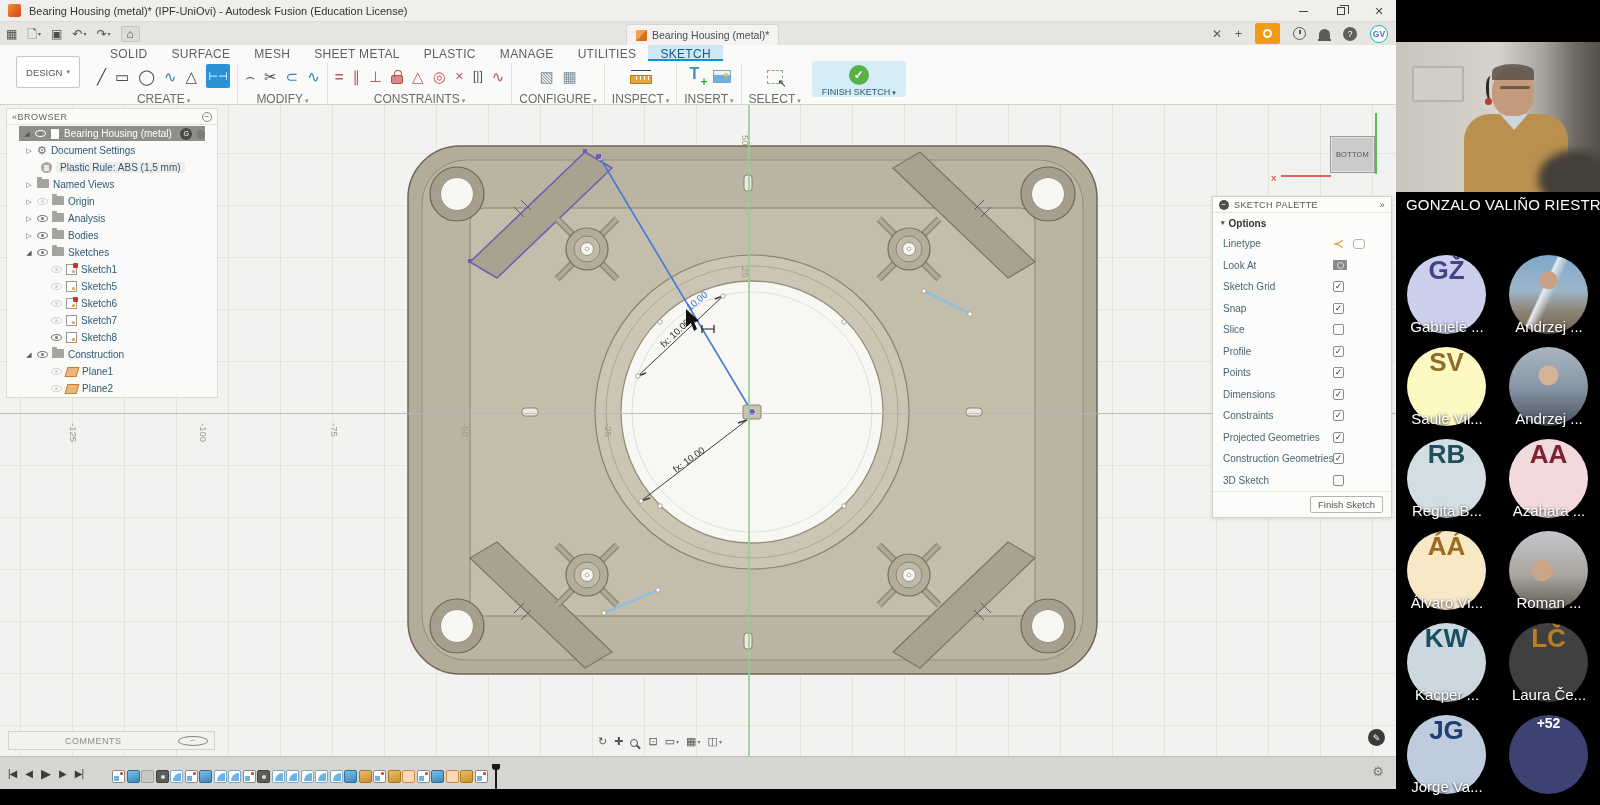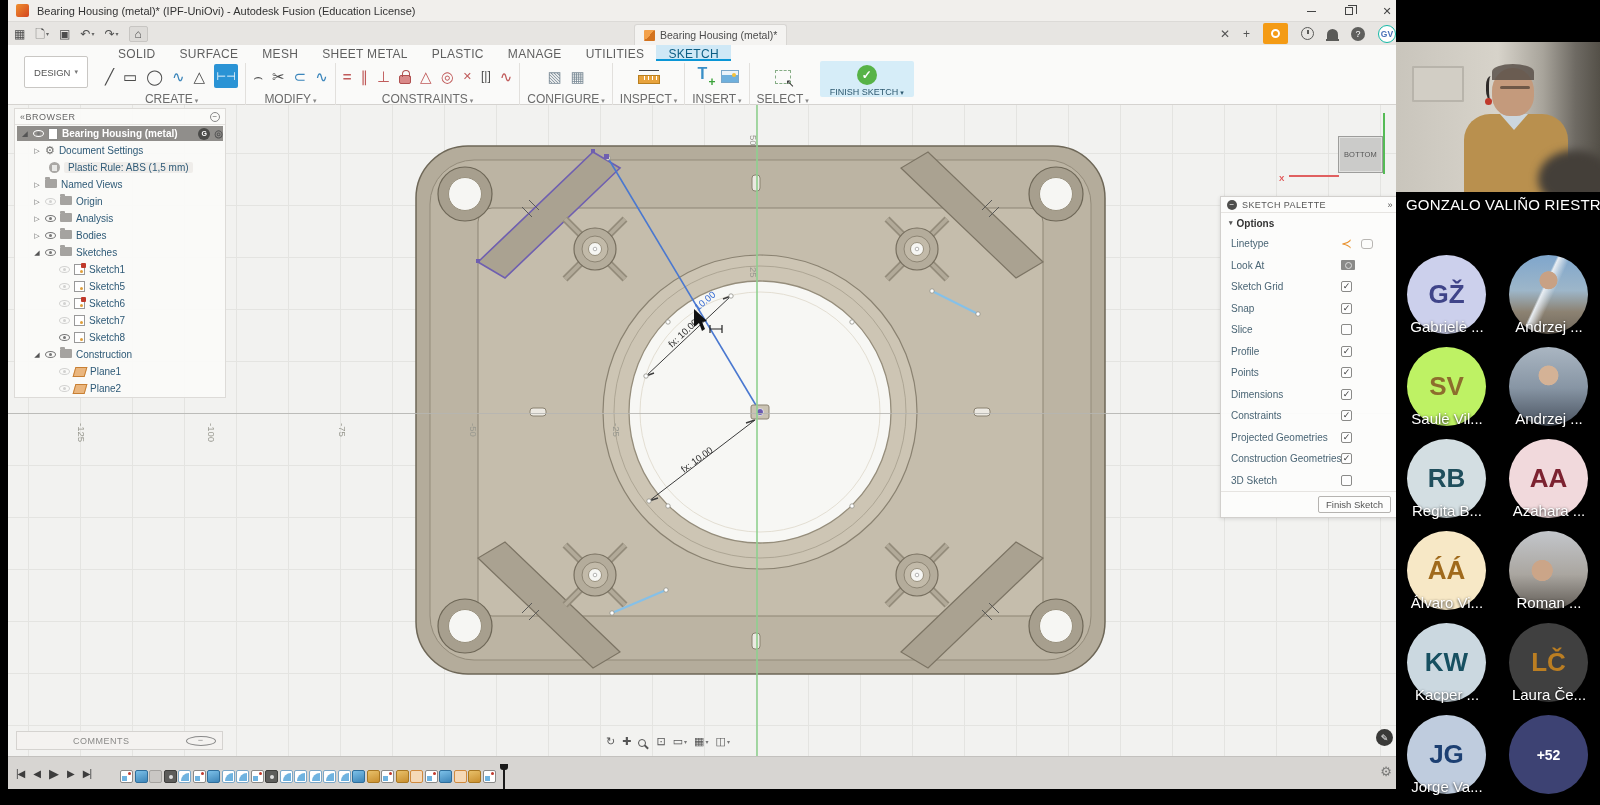--- a/index.html
+++ b/index.html
@@ -1,20 +1,20 @@
 <!DOCTYPE html>
 <html><head>
 <meta charset="utf-8">
 <style>
   *{margin:0;padding:0;box-sizing:border-box}
   html,body{width:1600px;height:805px;overflow:hidden;font-family:"Liberation Sans",sans-serif}
   .screen{position:relative;width:1600px;height:805px;background:#000}
 
   
-  .fusion{position:absolute;left:8px;top:0;width:1537px;height:789px;background:#f2f2f0;overflow:hidden}
+  .fusion{position:absolute;left:0;top:0;width:1537px;height:789px;background:#f2f2f0;overflow:hidden}
 
   .titlebar{position:absolute;left:0;top:0;width:1396px;height:22px;background:#f1efec;border-bottom:1px solid #dcdad7;display:flex;align-items:center}
   .app-ic{width:13px;height:13px;margin-left:8px;border-radius:2px;background:linear-gradient(135deg,#ef8f2d,#d3441f)}
   .tb-title{font-size:11px;color:#333;margin-left:8px;white-space:nowrap}
   .win-btns{position:absolute;right:10px;top:0;height:22px;display:flex;align-items:center;gap:24px}
   .wb{width:14px;height:14px;display:flex;align-items:center;justify-content:center;color:#444;font-size:11px;cursor:default}
   .wb-min i{display:block;width:9px;height:1px;background:#444}
   .wb-rst i{display:block;width:8px;height:8px;border:1px solid #444;position:relative}
   .wb-rst i::after{content:"";position:absolute;left:2px;top:-3px;width:8px;height:8px;border:1px solid #444;border-left:none;border-bottom:none}
 
@@ -84,21 +84,21 @@
   .vc-x-line{position:absolute;left:-50px;bottom:-5px;width:50px;height:2px;background:#e06060}
   .vc-x-label{position:absolute;left:-60px;bottom:-11px;color:#e05555;font-size:8px;font-weight:bold}
   .vc-y-line{position:absolute;right:-3px;top:-24px;width:2px;height:61px;background:#55bb55}
 
   
   .browser{position:absolute;left:6px;top:108px;width:212px;background:rgba(251,251,249,.93);border:1px solid #dddbd8}
   .panel-head{height:16px;display:flex;align-items:center;font-size:9px;color:#666;letter-spacing:.5px;padding:0 5px;border-bottom:1px solid #e4e2df}
   .panel-head .grow{flex:1}
   .circ-minus{width:10px;height:10px;border-radius:50%;border:1px solid #888;color:#666;font-size:8px;display:flex;align-items:center;justify-content:center;line-height:1}
   .brow{display:flex;align-items:center;height:17px;font-size:10px;color:#2e5a77;gap:4px;white-space:nowrap}
-  .brow.root{background:#908e8b;color:#fff;font-weight:bold;height:15px;margin:1px 2px}
+  .brow.root{background:#908e8b;color:#fff;font-weight:normal;height:15px;margin:1px 12px}
   .arr{font-size:7px;color:#555;width:8px;text-align:center}
   .eye{display:inline-block;width:11px;height:7px;border:1px solid #777;border-radius:50%;position:relative;flex:none}
   .eye::after{content:"";position:absolute;width:3px;height:3px;background:#777;border-radius:50%;left:3px;top:1px}
   .eye.off{opacity:.3}
   .folder{display:inline-block;width:12px;height:9px;background:#a5a3a0;border-radius:1px;position:relative;flex:none;margin-top:-2px}
   .folder::before{content:"";position:absolute;top:-2px;left:0;width:5px;height:2px;background:#a5a3a0;border-radius:1px 1px 0 0}
   .gear-s{font-size:11px;color:#6f6f6d;line-height:1}
   .doc-ic{width:10px;height:12px;background:#fff;border:1px solid #8a8a88;flex:none}
   .sk-ic{width:11px;height:11px;border:1px solid #999;background:#fff;position:relative;flex:none}
   .sk-ic::after{content:"";position:absolute;right:1px;bottom:1px;width:3px;height:3px;background:#e09f3a;border-radius:50%}
@@ -167,21 +167,21 @@
   .p-collar{position:absolute;left:104px;top:72px;width:28px;height:16px;background:#ccd6dd;clip-path:polygon(0 0,100% 0,50% 100%)}
   .p-head{position:absolute;left:96px;top:26px;width:42px;height:48px;background:#c49a7c;border-radius:48% 48% 42% 42%}
   .p-hair{position:absolute;left:96px;top:22px;width:42px;height:16px;background:#5a514a;border-radius:50% 50% 0 0;opacity:.85}
   .p-glasses{position:absolute;left:104px;top:44px;width:30px;height:3px;background:rgba(40,35,30,.55);border-radius:2px}
   .p-headset{position:absolute;left:90px;top:34px;width:12px;height:24px;border-left:3px solid #2e2a28;border-radius:40%}
   .p-mic{position:absolute;left:89px;top:56px;width:7px;height:7px;background:#c0392b;border-radius:50%}
   .fg-blob{position:absolute;right:-12px;bottom:-16px;width:74px;height:58px;background:#443f39;border-radius:50%;filter:blur(4px)}
   .speaker-name{position:absolute;left:10px;top:196px;width:190px;color:#fff;font-size:15px;letter-spacing:.2px;white-space:nowrap}
   .p-grid{position:absolute;left:0;top:254px;width:204px;display:grid;grid-template-columns:102px 102px;justify-items:center}
   .p-tile{position:relative;width:92px;height:92px}
-  .p-avatar{position:absolute;left:6px;top:1px;width:79px;height:79px;border-radius:50%;display:flex;align-items:center;justify-content:center;font-size:26px;font-weight:bold;overflow:hidden}
+  .p-avatar{position:absolute;left:6px;top:1px;width:79px;height:79px;border-radius:50%;display:flex;justify-content:center;font-size:26px;font-weight:bold;overflow:hidden}
   .p-name{position:absolute;left:-9px;right:-9px;top:64px;text-align:center;font-size:15px;color:#fff;white-space:nowrap;text-shadow:0 1px 3px #000}
   .photo-andrzej1{background:radial-gradient(circle at 50% 32%,#c8a184 0 13%,transparent 14%),linear-gradient(115deg,transparent 42%,#e8edf2 44%,transparent 54%),linear-gradient(180deg,#7fa6cc 0%,#9db6c9 45%,#8c8272 72%,#6f665a 100%)}
   .photo-andrzej2{background:radial-gradient(circle at 50% 36%,#d4b296 0 15%,transparent 16%),linear-gradient(180deg,#aab6c2 0%,#8795a4 52%,#49525f 100%)}
   .photo-roman{background:radial-gradient(circle at 42% 50%,#cba588 0 17%,transparent 18%),linear-gradient(180deg,#c3c6cb 0%,#aaa6a0 55%,#5f5a54 100%)}
 </style>
 </head>
 <body>
 
 <div class="screen">
   <div class="fusion">
@@ -695,21 +695,21 @@
           </div>
           <div class="p-name">Gabrielė ...</div>
         </div>
       <div class="p-tile">
           <div class="p-avatar photo-andrzej1">
             <span></span>
           </div>
           <div class="p-name">Andrzej ...</div>
         </div>
       <div class="p-tile">
-          <div class="p-avatar" style="background: #bef264; color: rgb(141, 109, 45);">
+          <div class="p-avatar" style="background: #fef9c3; color: rgb(141, 109, 45);">
             <span>SV</span>
           </div>
           <div class="p-name">Saulė Vil...</div>
         </div>
       <div class="p-tile">
           <div class="p-avatar photo-andrzej2">
             <span></span>
           </div>
           <div class="p-name">Andrzej ...</div>
         </div>

